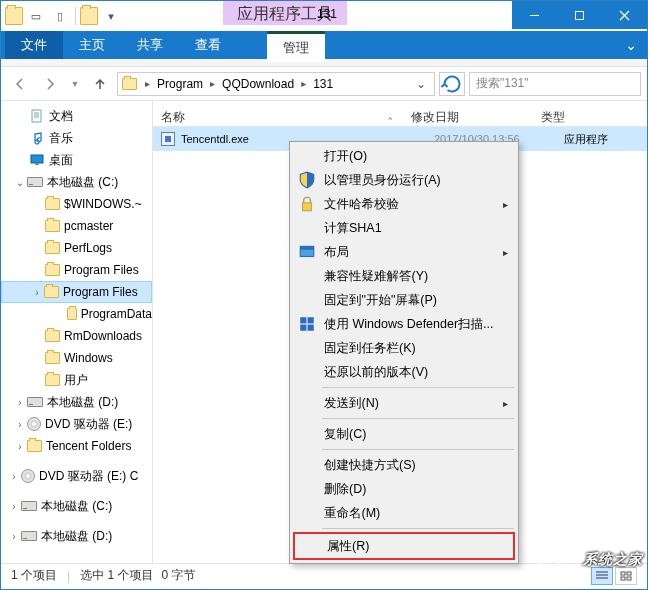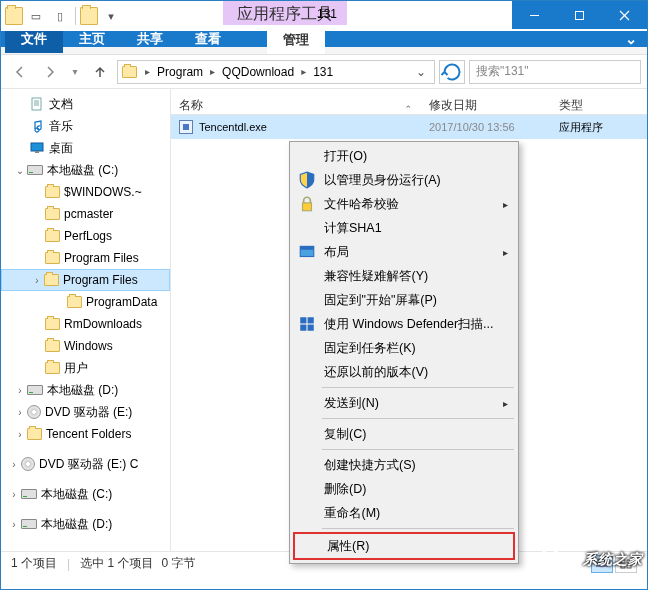--- a/index.html
+++ b/index.html
@@ -8,56 +8,56 @@
 .titlebar .qat { display: flex; align-items: center; gap: 2px; padding-left: 4px; }
 .titlebar .folder-icon { width: 18px; height: 18px; background: #ffe9a9; border: 1px solid #d9b24a; border-radius: 1px; position: relative; }
 .titlebar .folder-icon::before { content:""; position:absolute; top:-3px; left:1px; width:7px; height:3px; background:#ffe9a9; border:1px solid #d9b24a; border-bottom:none; border-radius:1px 1px 0 0; }
 .titlebar .qbtn { width: 22px; height: 22px; display:flex; align-items:center; justify-content:center; font-size:11px; color:#555; }
 .titlebar .sep { width:1px; height:18px; background:#ccc; margin:0 2px; }
 .titlebar .tool-tab { position: absolute; left: 222px; top: 0; height: 24px; background: #e6c5f7; padding: 3px 14px 0; font-size: 16px; color: #333; }
 .titlebar .wintitle { position:absolute; left: 316px; top: 6px; font-size: 12px; color: #000; }
 .winctrl { position:absolute; right:0; top:0; display:flex; }
 .winctrl div { width: 45px; height: 28px; display:flex; align-items:center; justify-content:center; color:#fff; background:#1979ca; }
 .winctrl svg { width:11px; height:11px; }
-.ribbon { height: 16px; background: #1979ca; display:flex; align-items:center; padding-left:4px; font-size:13px;font-weight:bold; }
+.ribbon { height: 28px; background: #1979ca; display:flex; align-items:center; padding-left:4px; font-size:13px; }
 .ribbon .tab { padding: 5px 16px; color:#fff; }
 .ribbon .tab.file { background: #0f5fa8; }
-.ribbon .tab.mgr { background:#fff; color:#333; border-top:1px solid #14532d; }
+.ribbon .tab.mgr { background:#fff; color:#333; border-top:6px solid #14532d; }
 .toolbar-row { height: 8px; background: #f5f5f5; border-bottom: 1px solid #e0e0e0; }
 .addrbar { height: 34px; display:flex; align-items:center; padding: 4px 6px; gap:4px; background:#fff; border-bottom:1px solid #e5e5e5; }
 .navbtn { width:26px; height:26px; display:flex; align-items:center; justify-content:center; color:#888; }
 .navbtn.enabled { color:#555; }
 .navbtn svg { width:16px; height:16px; }
 .breadcrumb { flex:1; height:24px; border:1px solid #ccc; display:flex; align-items:center; padding:0 2px; font-size:12px; overflow:hidden; background:#fff; }
 .breadcrumb .bcicon { width:18px; height:18px; margin-right:4px; display:flex; align-items:center; justify-content:center; }
 .breadcrumb .crumb { padding: 0 4px; }
 .breadcrumb .chev { padding: 0 3px; color:#555; font-size:10px; }
 .breadcrumb .drop { margin-left:auto; padding:0 6px; color:#555; }
 .refreshbtn { width:26px; height:24px; border:1px solid #ccc; display:flex; align-items:center; justify-content:center; color:#1979ca; }
 .searchbox { width:172px; height:24px; border:1px solid #ccc; display:flex; align-items:center; padding:0 6px; font-size:12px; color:#888; }
 .body { display:flex; height: calc(590px - 30px - 28px - 8px - 34px - 26px - 2px); }
-.sidebar { width: 170px; border-right: 1px solid #e5e5e5; overflow:hidden; font-size:12px; padding-top:4px; position:relative; background:#fff;}
+.sidebar { width: 152px; border-right: 1px solid #e5e5e5; overflow:hidden; font-size:12px; padding-top:4px; position:relative; background:#fff;}
 .treeitem { display:flex; align-items:center; height:22px; padding-left:6px; white-space:nowrap; }
 .treeitem.selected { background:#cce8ff; border:1px solid #99d1ff; }
 .treeitem .exp { width:14px; text-align:center; color:#666; font-size:10px; }
 .treeitem .ticon { width:16px; height:16px; margin-right:4px; display:flex; align-items:center; justify-content:center; }
 .ticon.folder { background:#ffe9a9; border:1px solid #d9b24a; border-radius:1px; width:15px; height:12px; position:relative; }
 .ticon.folder::before { content:""; position:absolute; top:-3px; left:1px; width:5px; height:2px; background:#ffe9a9; border:1px solid #d9b24a; border-bottom:none; }
 .ticon.drive { width:16px; height:10px; background:#e0e0e0; border:1px solid #888; border-radius:1px; position:relative; }
 .ticon.drive::after { content:""; position:absolute; bottom:1px; left:1px; width:4px; height:1px; background:#39a939; }
 .ticon.dvd { width:14px; height:14px; border-radius:50%; background: radial-gradient(circle,#fff 20%,#ccc 22%,#e8e8e8 60%,#bbb); border:1px solid #999; }
 .ticon svg { width:14px; height:14px; }
 .filearea { flex:1; position:relative; overflow:hidden; }
 .columns { display:flex; height:26px; border-bottom:1px solid #e5e5e5; font-size:12px; color:#333; align-items:center; background:#fff; }
 .columns .col { padding:0 8px; border-right:1px solid transparent; height:100%; display:flex; align-items:flex-end; }
 .filerow { display:flex; height:24px; align-items:center; font-size:11px; background:#cce8ff; }
 .filerow .cell { padding:0 8px; display:flex; align-items:center; gap:6px; white-space:nowrap; }
 .filerow .exe-icon { width:14px; height:14px; border:1px solid #5a7fb0; background:#eaf2fb; display:flex; align-items:center; justify-content:center; }
 .filerow .exe-icon::after { content:""; width:6px; height:6px; background:#4a76c7; }
-.filerow .dim { color:#888; }
+.filerow .dim { color:#888;margin-left:23px; }
 .ctxmenu { position:absolute; left:288px; top:140px; width:230px; background:#f0f0f0; border:1px solid #a0a0a0; box-shadow:3px 3px 6px rgba(0,0,0,0.25); font-size:12.5px; padding:2px; z-index:10; }
 .ctxmenu .mi { height:24px; display:flex; align-items:center; padding-left:32px; position:relative; }
 .ctxmenu .mi .micon { position:absolute; left:6px; width:18px; height:18px; display:flex; align-items:center; justify-content:center; }
 .ctxmenu .mi .arrow { margin-left:auto; margin-right:8px; font-size:10px; color:#333; }
 .ctxmenu .mi.bold { font-weight:normal; }
 .ctxmenu .msep { height:1px; background:#c8c8c8; margin:3px 2px 3px 30px; }
 .ctxmenu .highlight-box { border:2px solid #e03030; margin:1px; }
 .statusbar { height:24px; border-top:1px solid #e5e5e5; display:flex; align-items:center; font-size:12px; padding:0 10px; color:#333; background:#fff; }
 .statusbar .sep { margin:0 10px; color:#ccc; }
 .viewbtns { margin-left:auto; display:flex; gap:2px; }

